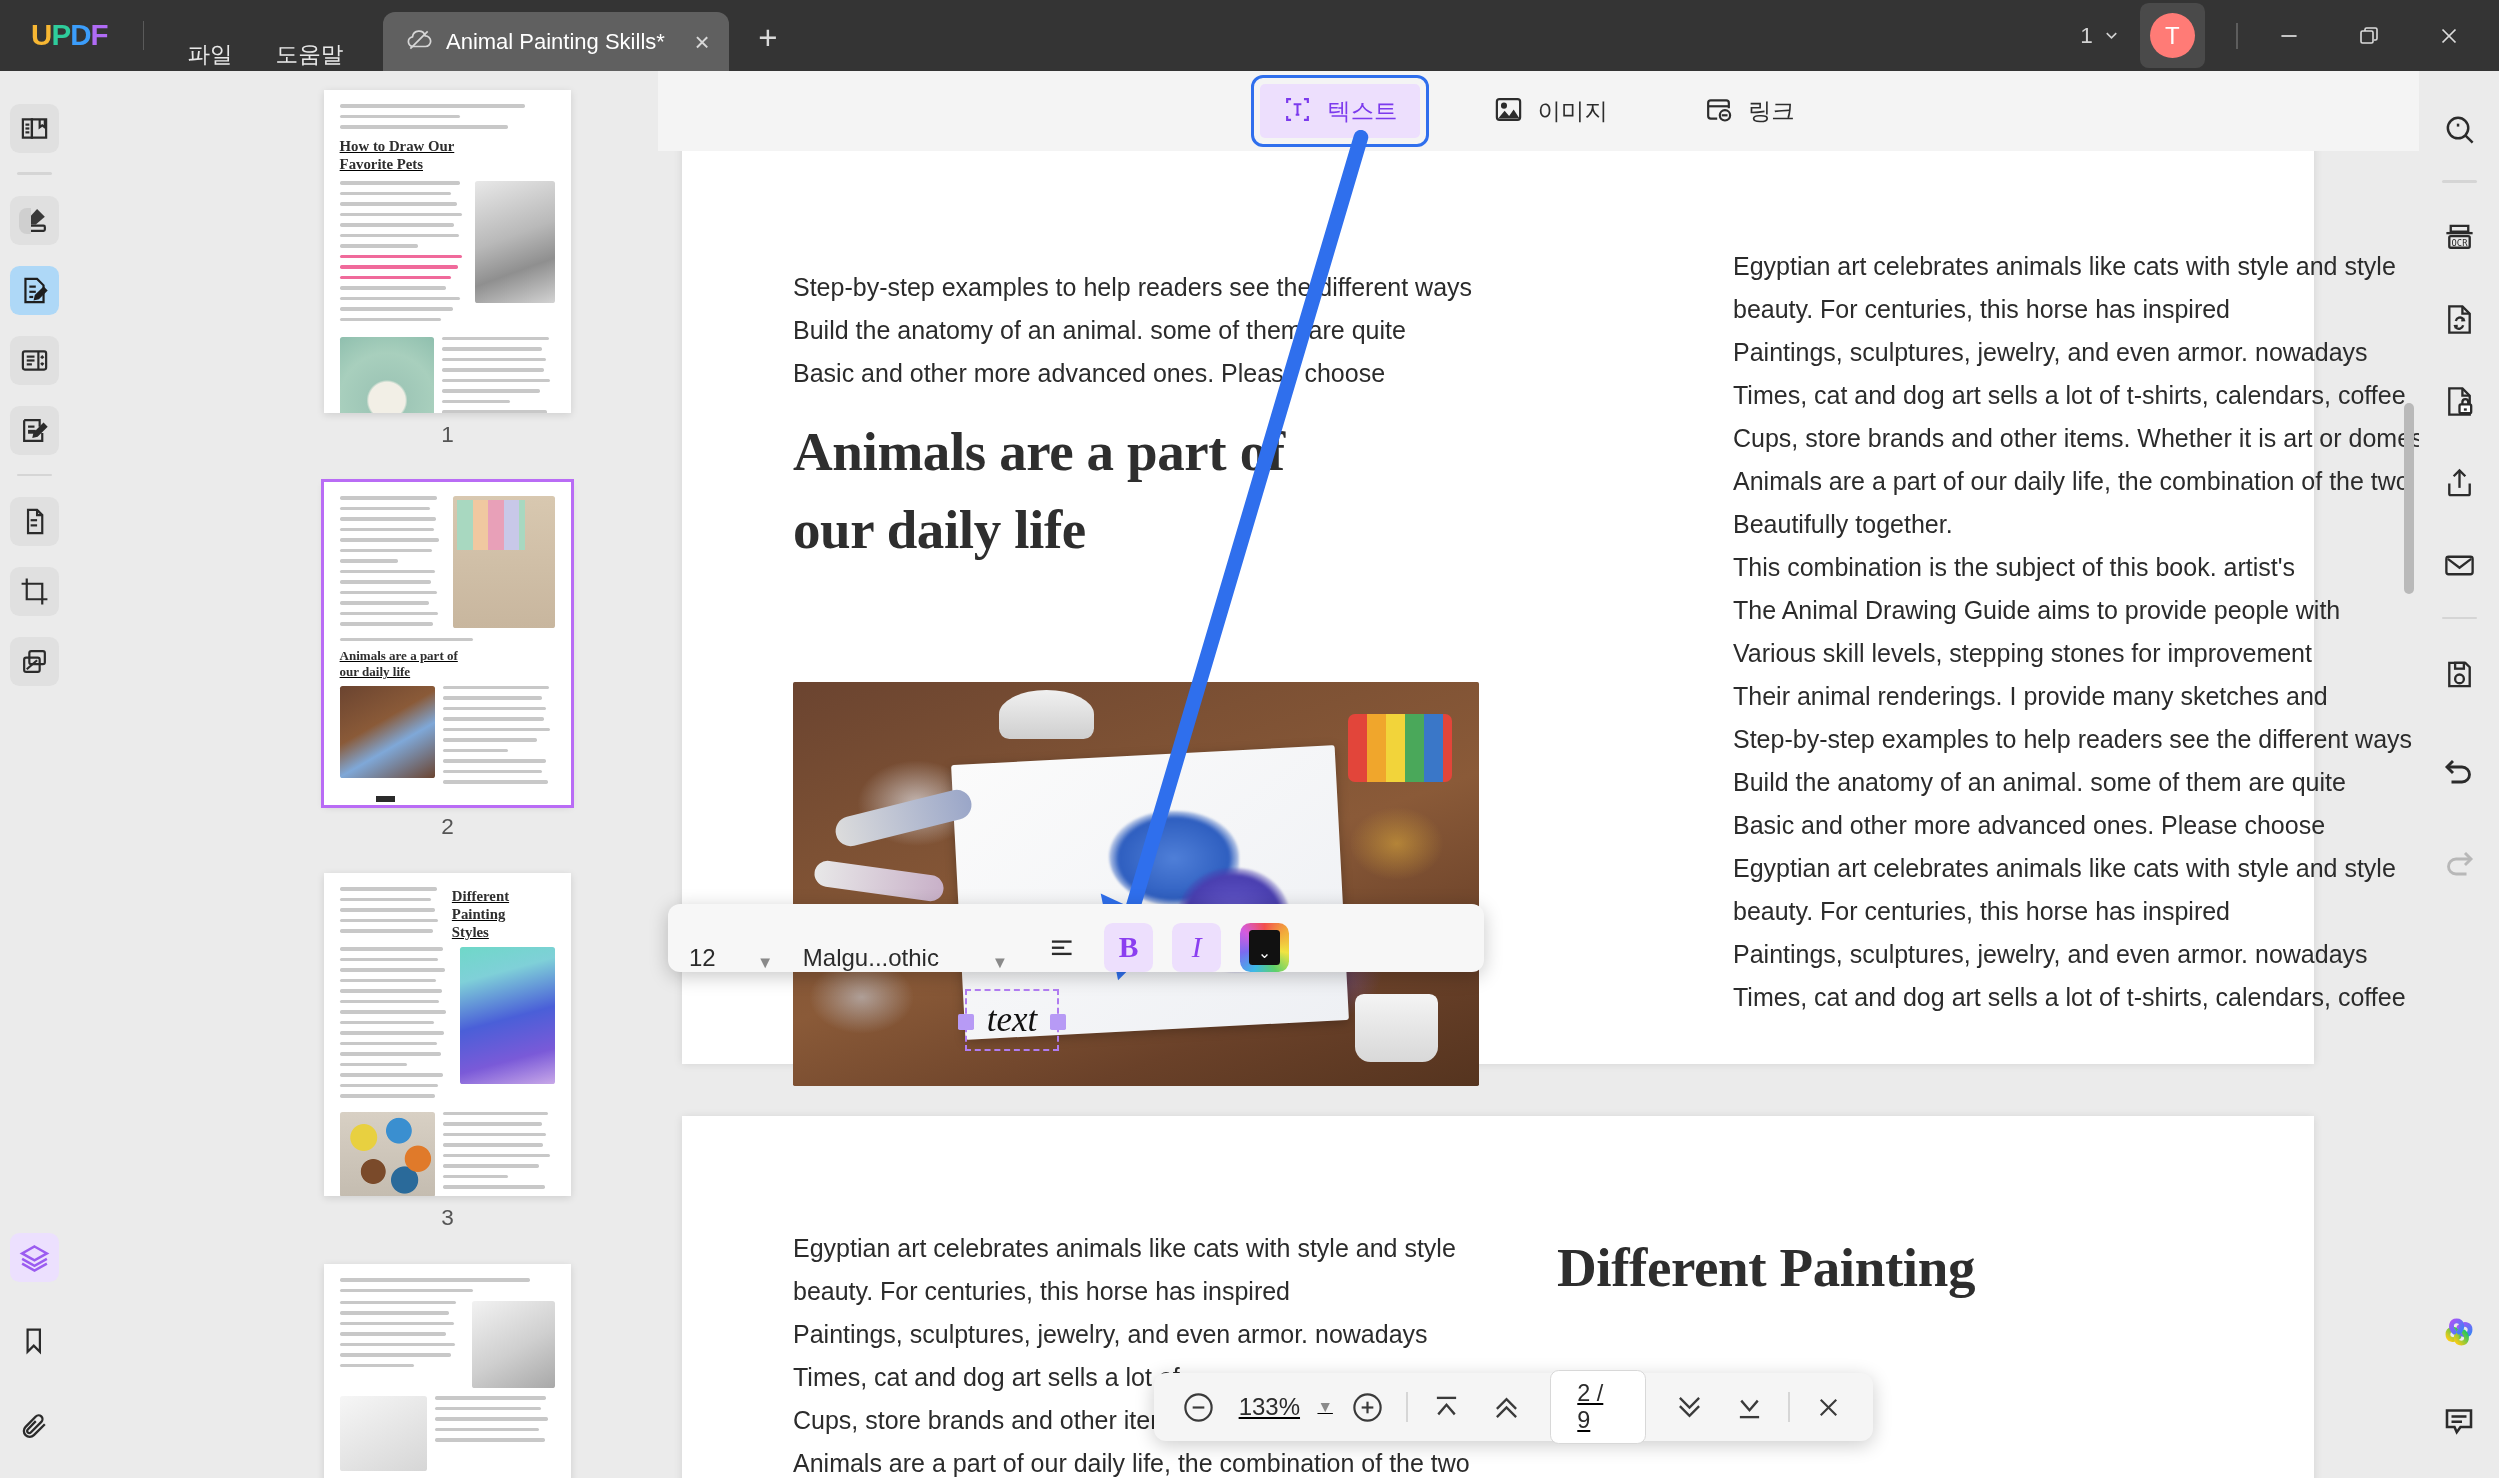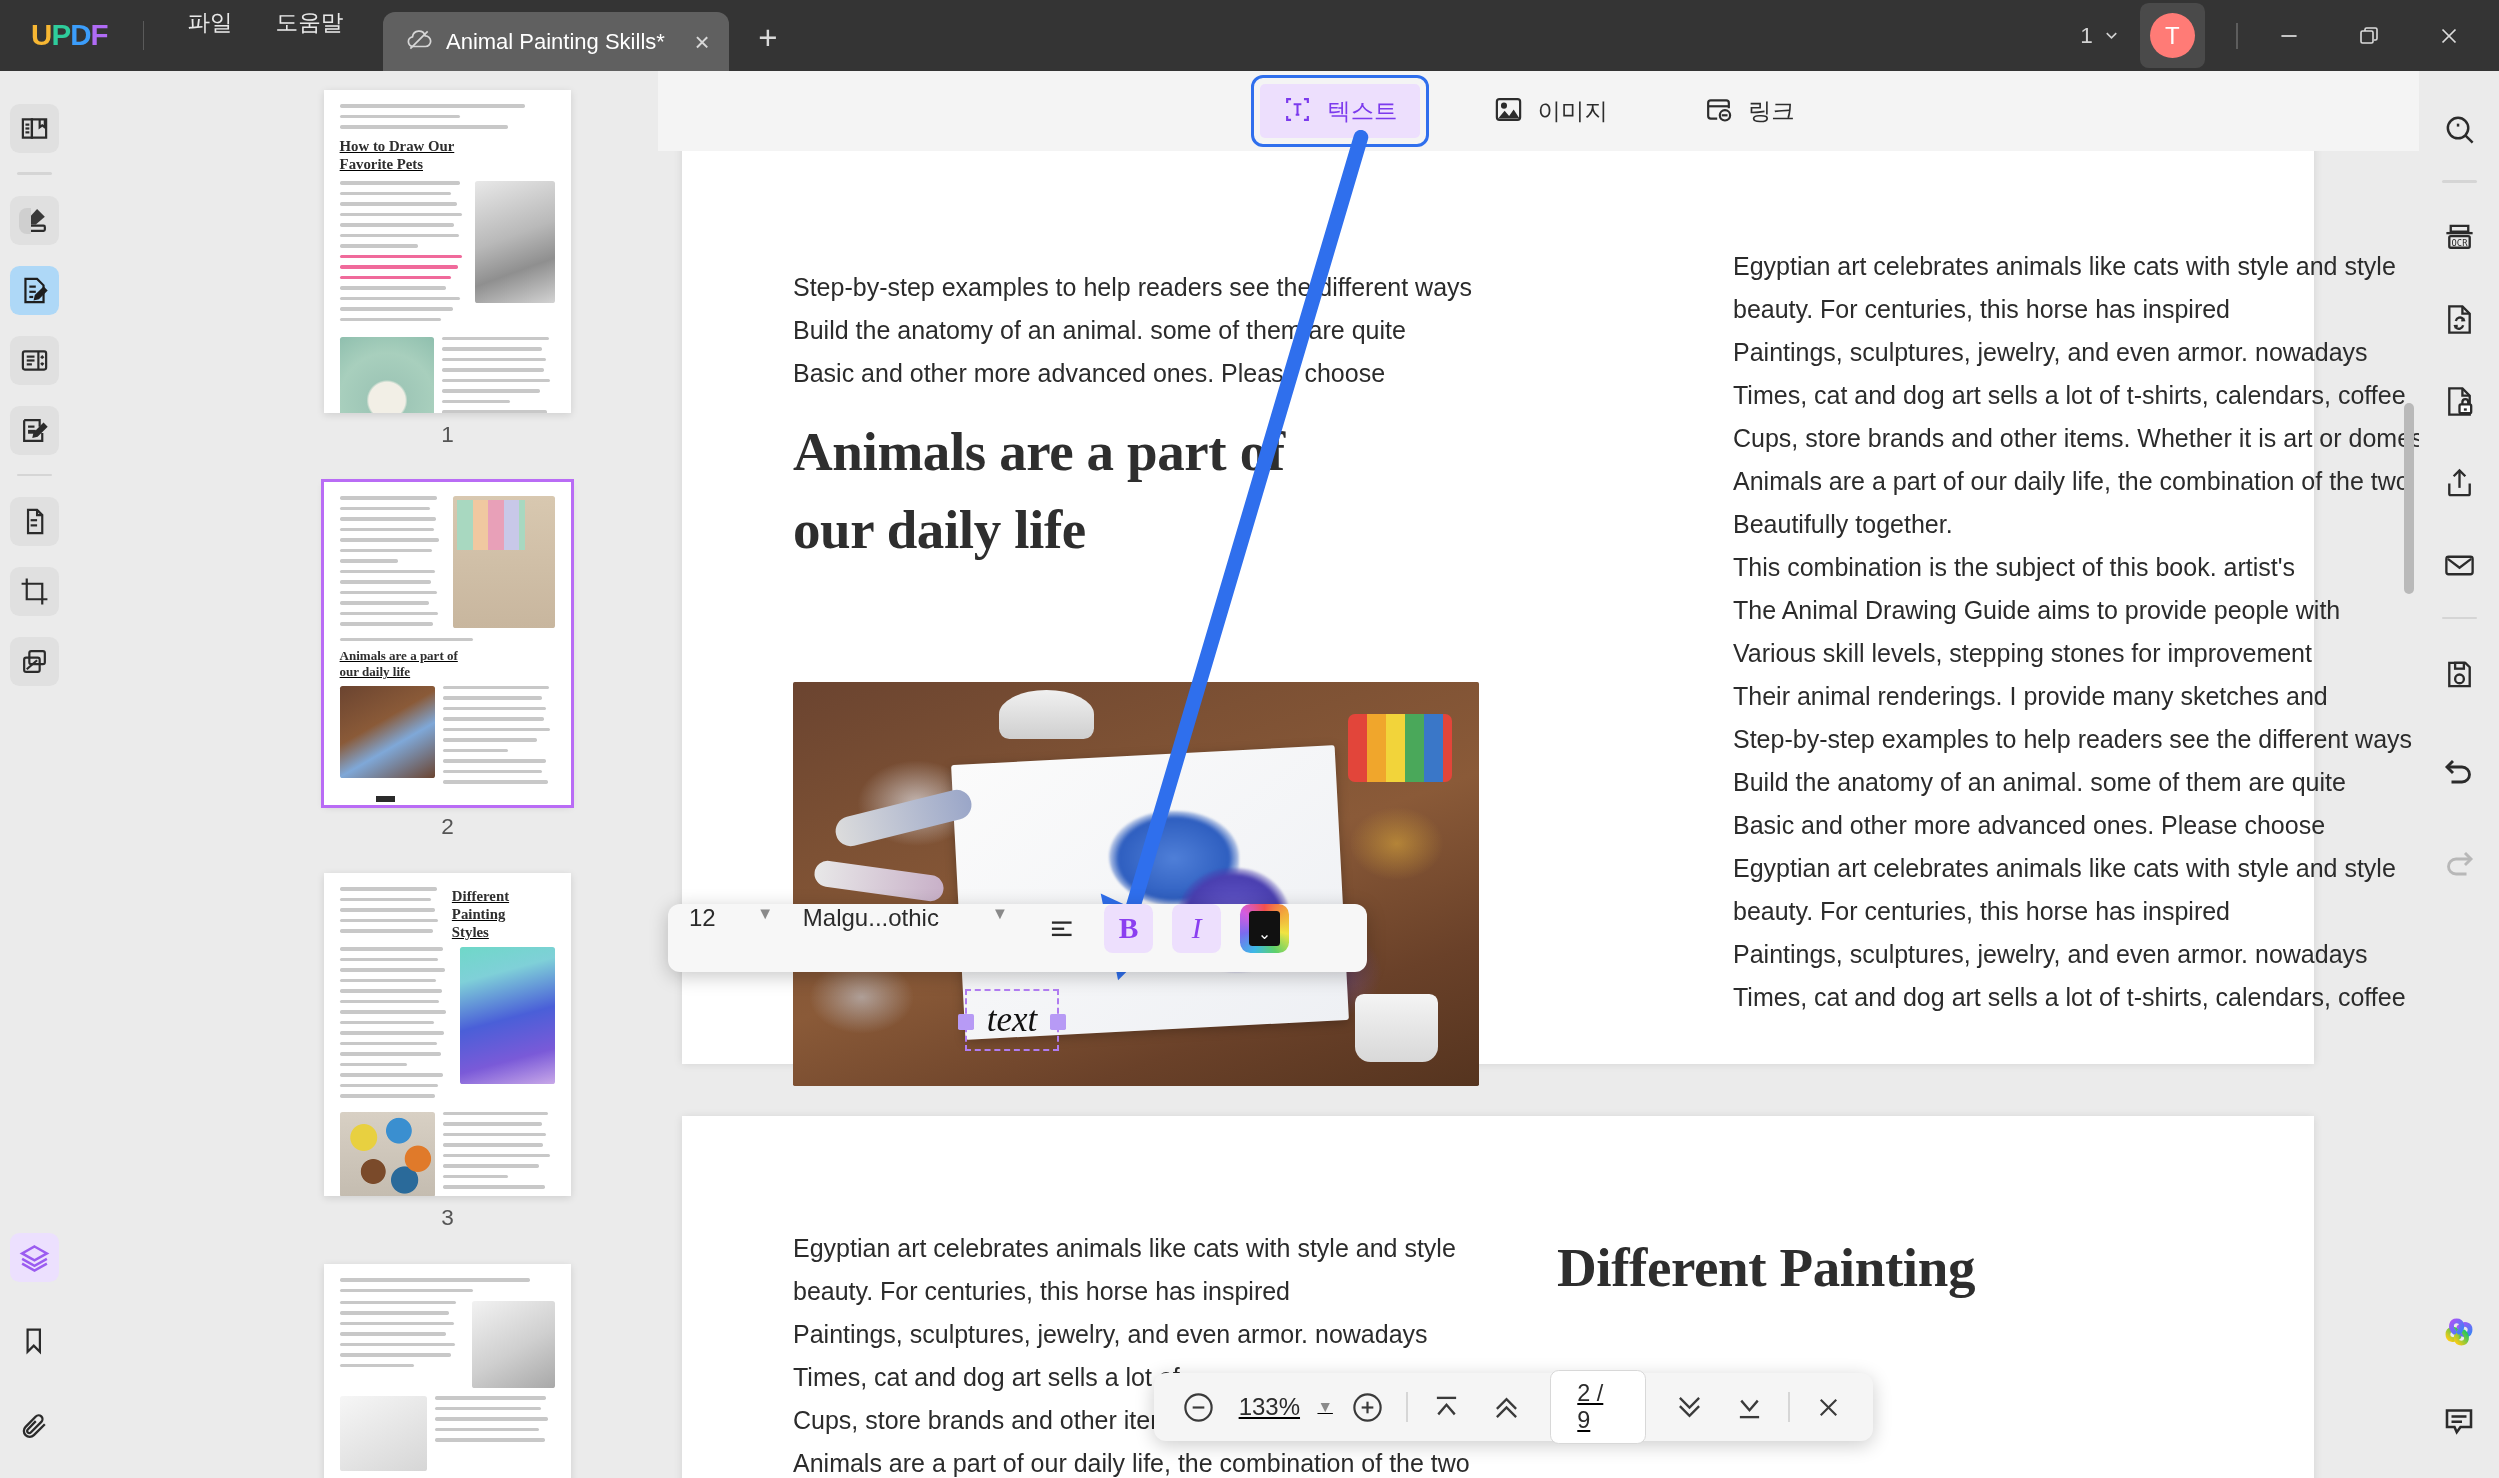--- a/index.html
+++ b/index.html
@@ -18,21 +18,21 @@
     margin-left: 31px; margin-bottom: 19px;
     font-size: 29.5px; font-weight: bold; letter-spacing: -0.9px;
     display: flex;
   }
   .logo span:nth-child(1){ color:#f7b733; }
   .logo span:nth-child(2){ color:#2ecc9b; }
   .logo span:nth-child(3){ color:#3b9dfb; }
   .logo span:nth-child(4){ color:#b06bf5; }
   .tb-div { width:1.7px; height:29.5px; background:#5a5a5a; margin:0 0 21px 35px; }
   .menu-item {
-    color:#e8e8e8; font-size:22.6px; margin-left:43px; margin-bottom:33px;
+    color:#e8e8e8; font-size:22.6px; margin-left:43px; margin-bottom:1px;
     cursor:default; white-space:nowrap;
   }
   .menu-item:first-of-type { margin-left: 40px; }
 
   .doctab {
     margin-left: 40px; height: 59px;
     background:#606060; border-radius: 12px 12px 0 0;
     display:flex; align-items:center; padding: 0 19px 0 22.6px; gap: 14px;
   }
   .tab-title { color:#fff; font-size:22px; white-space:nowrap; }
@@ -151,23 +151,23 @@
     background:linear-gradient(145deg,#fbfbfb,#eef0f4);
     transform:rotate(-3deg); border-radius:2.6px; box-shadow:0 2.6px 10.4px rgba(0,0,0,.25);
   }
   .photo .wing {
     position:absolute; border-radius:50% 50% 45% 55%;
     filter:blur(0.9px);
   }
 
   
   .fmtbar {
-    position:absolute; left:668px; top:904px; width:699px; height:68px;
+    position:absolute; left:668px; top:904px; width:816px; height:68px;
     background:#f7f7f7; border-radius:12px; box-shadow:0 4.3px 19px rgba(0,0,0,.22);
-    display:flex; align-items:flex-start; padding:0 21px; gap:0;
+    display:flex; align-items:flex-end; padding:0 21px; gap:0;
   }
   .fm-size { font-size:24px; color:#2b2b2b; width:68px; }
   .fm-caret { color:#8a8a8a; font-size:16.5px; margin-right:29.5px; }
   .fm-font { font-size:24px; color:#2b2b2b; width:189px; }
   .fm-ico { width:49px;height:49px;display:flex;align-items:center;justify-content:center;border-radius:8.7px;cursor:pointer;}
   .fm-ico.sel { background:#eddffd; }
   .fm-bi { font-size:29.5px; color:#8b3ff0; font-family:"Liberation Serif", serif; }
   .fm-color {
     width:49px;height:49px;border-radius:10.4px;
     background:conic-gradient(#f24f4f,#f2a93b,#f0e442,#5ed06a,#3db8e8,#7a6bf0,#d45ce0,#f24f4f);

